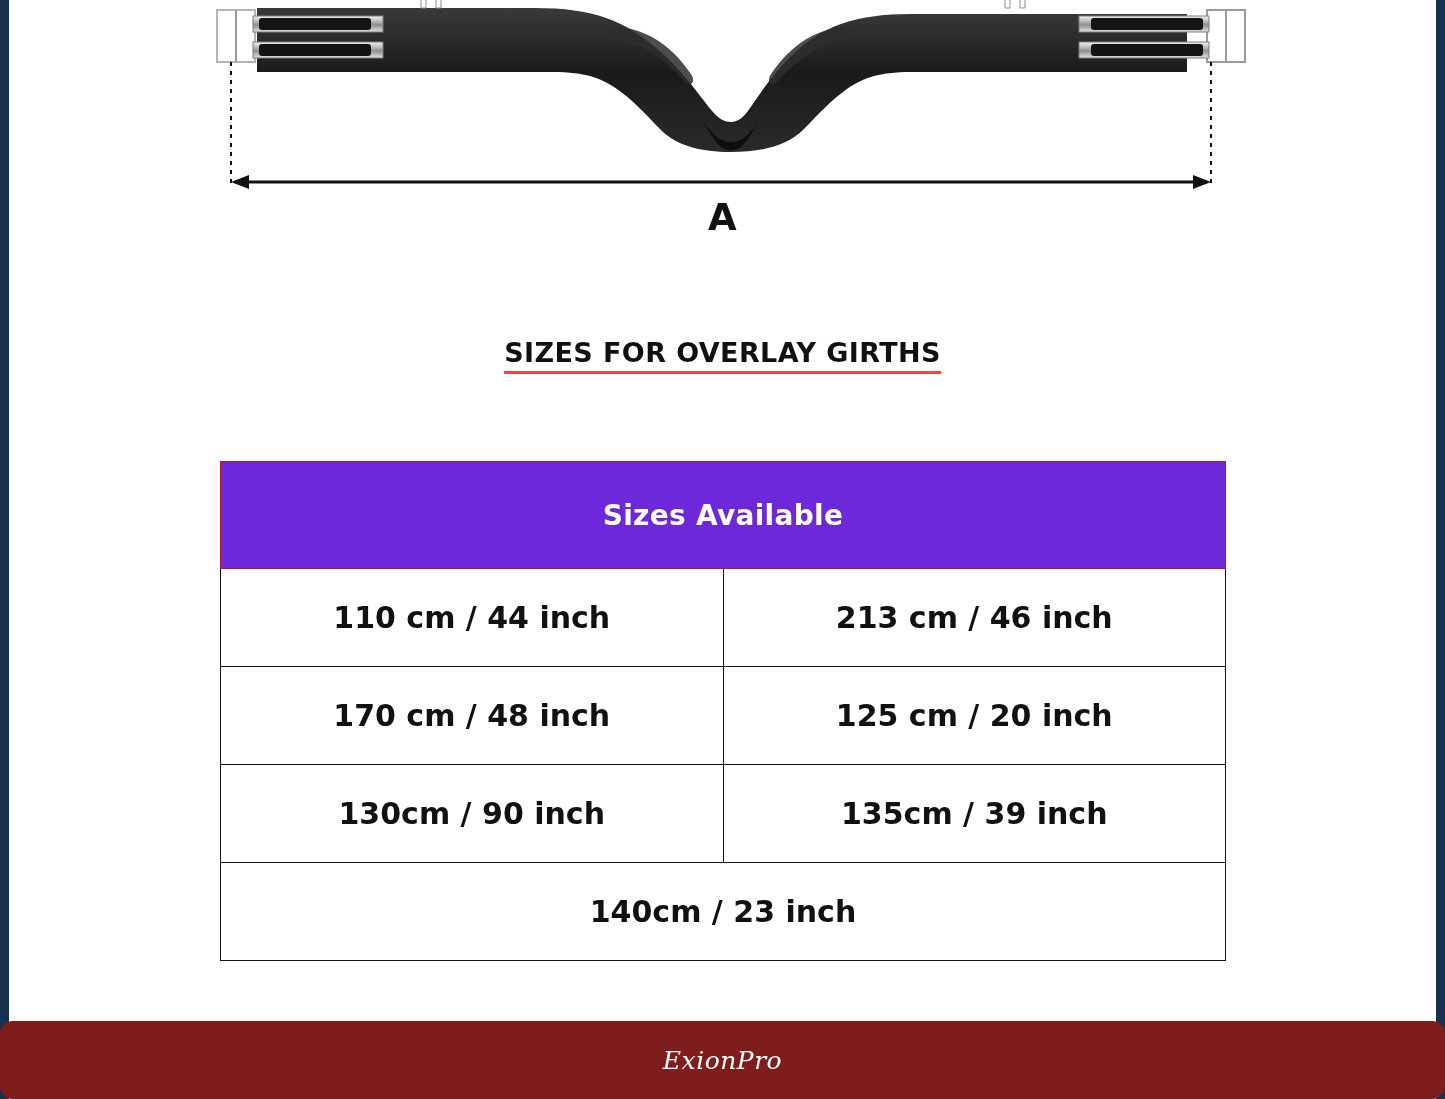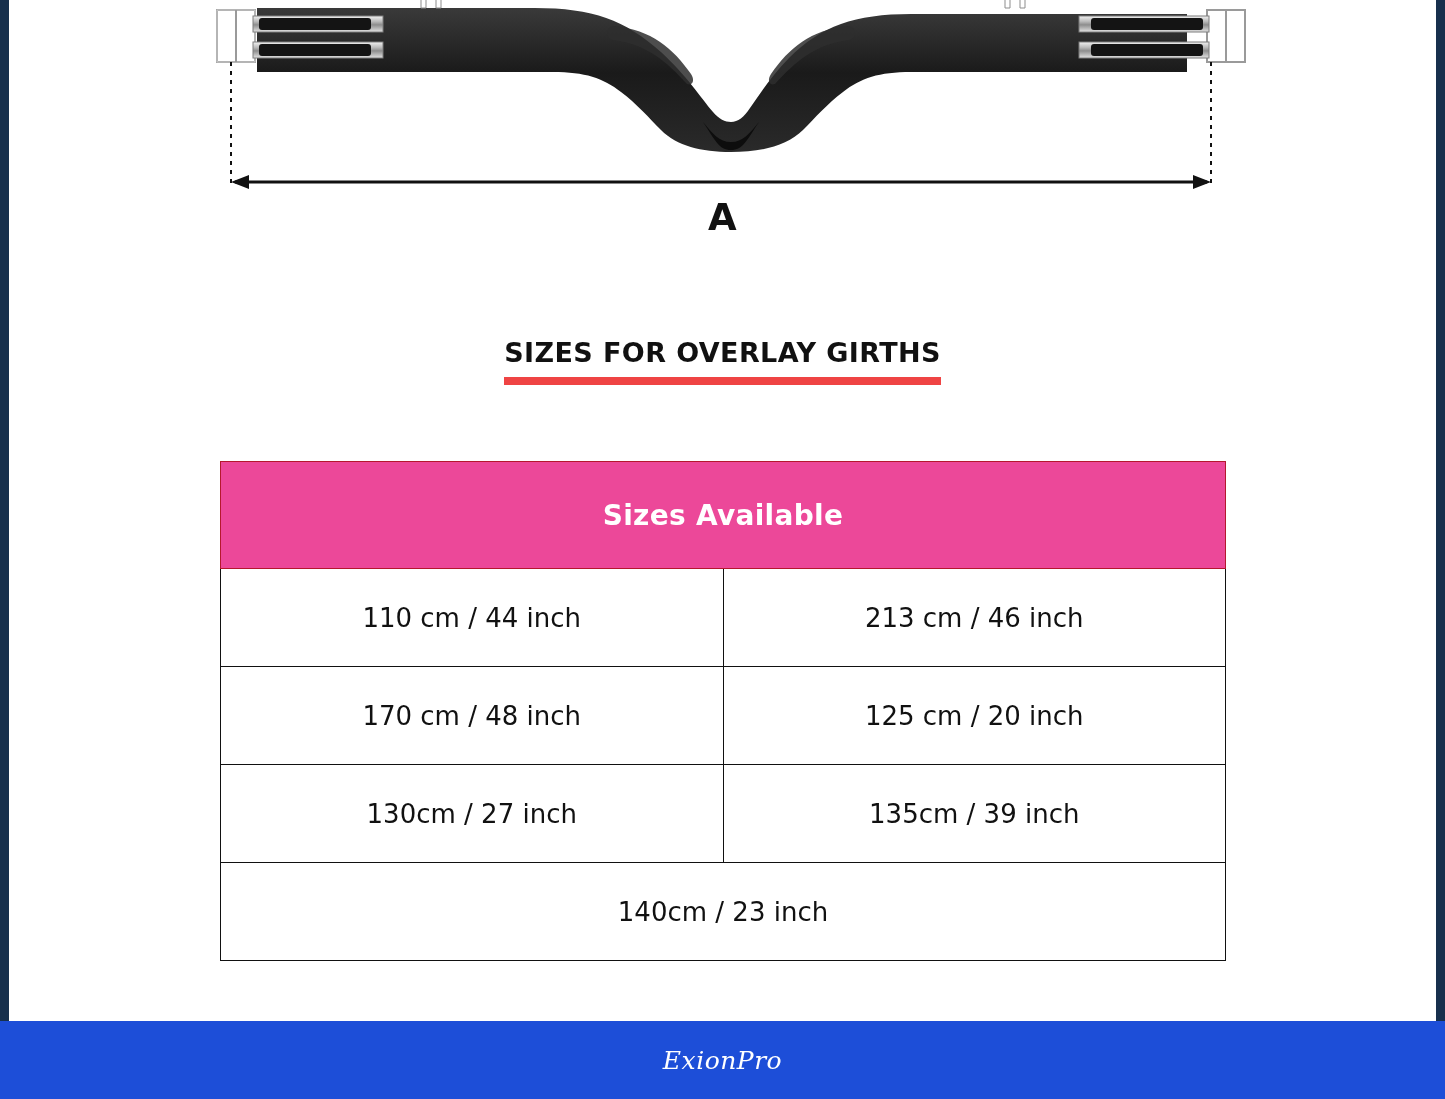--- a/index.html
+++ b/index.html
@@ -61,62 +61,63 @@
     left: 0;
     top: 337px;
     width: 1445px;
     text-align: center;
     font-size: 27px;
     font-weight: bold;
     color: #111111;
     letter-spacing: 0.4px;
   }
   .section-title span {
-    border-bottom: 8px solid #ef4444;
-    padding-bottom: 9px;
+    border-bottom: 3px solid #ef4444;
+    padding-bottom: 3px;
   }
 
   
   .sizes-table {
     position: absolute;
     left: 220px;
     top: 461px;
     width: 1006px;
     border-collapse: collapse;
     table-layout: fixed;
   }
   .sizes-table td {
     border: 1px solid #111111;
     text-align: center;
     color: #111111;
   }
   .sizes-table .hdr {
-    background: #ec4899;
+    background: #6d28d9;
     color: #ffffff;
     font-size: 28px;
     font-weight: bold;
     height: 104px;
     border: 1px solid #b5182e;
     letter-spacing: 0.3px;
     margin-left: 47px;
   }
   .sizes-table .cell {
-    font-size: 26px;
+    font-size: 30px;
     height: 95px;
-    font-weight: normal;
+    font-weight: bold;
   }
 
   
   .footer {
     position: absolute;
     left: 0;
     bottom: 0;
     width: 1445px;
     height: 78px;
-    background: #1d4ed8;
+    background: #7f1d1d;
+    border-radius: 13px;
   }
   .brand {
     position: absolute;
     left: 0;
     top: 0;
     width: 1445px;
     height: 78px;
     display: flex;
     align-items: center;
     justify-content: center;
@@ -272,21 +273,21 @@
       </tr>
       <tr>
         <td class="cell">110 cm / 44 inch</td>
         <td class="cell">213 cm / 46 inch</td>
       </tr>
       <tr>
         <td class="cell">170 cm / 48 inch</td>
         <td class="cell">125 cm / 20 inch</td>
       </tr>
       <tr>
-        <td class="cell">130cm / 27 inch</td>
+        <td class="cell">130cm / 90 inch</td>
         <td class="cell">135cm / 39 inch</td>
       </tr>
       <tr>
         <td class="cell" colspan="2">140cm / 23 inch</td>
       </tr>
     </tbody>
   </table>
 
   <div class="footer">
     <div class="brand">

